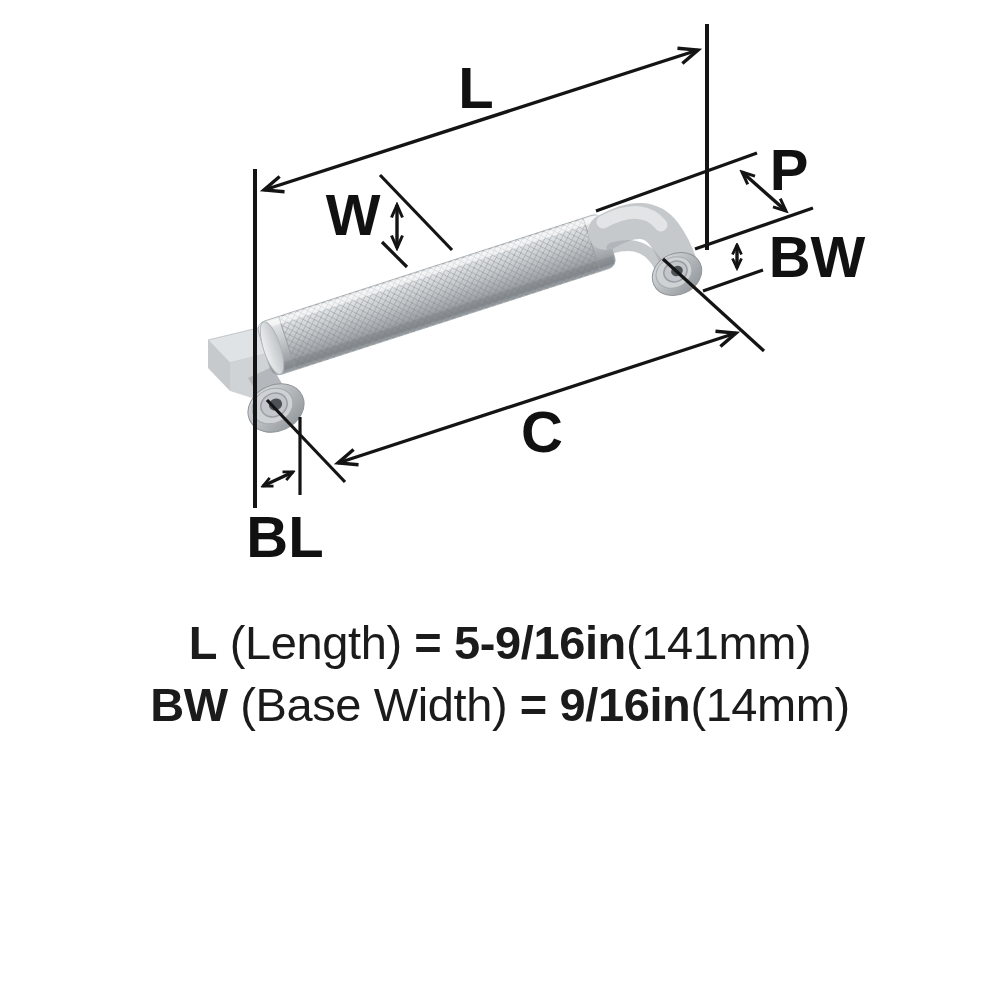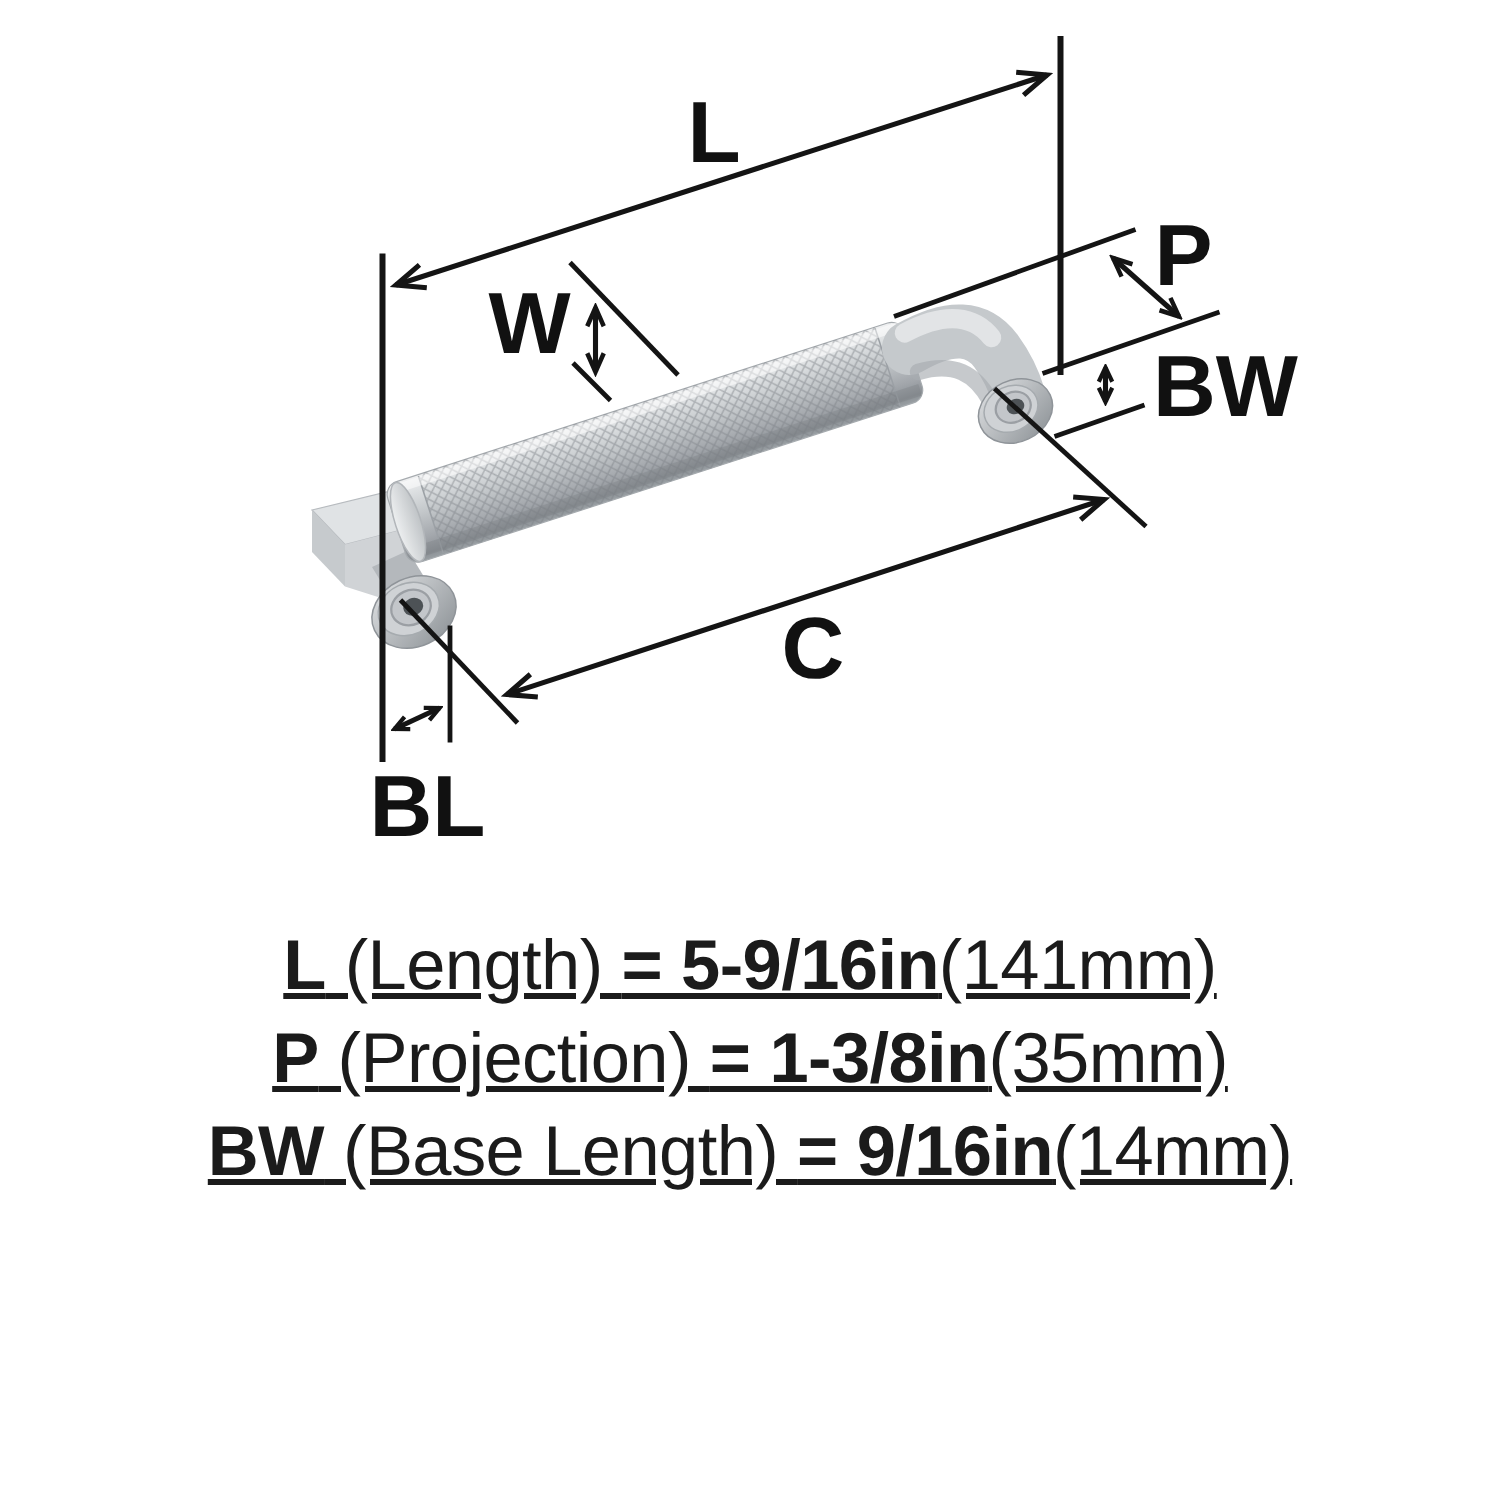--- a/index.html
+++ b/index.html
@@ -9,21 +9,21 @@
   }
   .diagram-svg{position:absolute;left:0;top:0;width:1000px;height:605px;}
   .dim{stroke:#141414;stroke-width:3.4;fill:none;}
   .ext{stroke:#141414;stroke-width:4;fill:none;}
   .thin{stroke:#141414;stroke-width:3.2;fill:none;}
   .dimlabel{
     font-family:"Liberation Sans",sans-serif;font-weight:700;font-size:58px;
     fill:#111111;text-anchor:middle;
   }
   .specs{
-    position:absolute;left:0;top:612px;width:1000px;text-align:center;color:#1b1b1b;text-decoration:underline;
+    position:absolute;left:0;top:612px;width:1000px;text-align:center;color:#1b1b1b;
   }
   .spec-line{font-size:47px;line-height:62px;letter-spacing:-0.4px;white-space:nowrap;}
   .spec-line .b{font-weight:700;}
   .spec-line .r{font-weight:400;}
 </style>
 </head>
 <body>
 
 <div class="stage">
 
@@ -127,17 +127,16 @@
       <text class="dimlabel" x="542" y="452">C</text>
 
       <line class="thin" x1="300" y1="417" x2="300" y2="495" stroke-width="3.6"></line>
       <line class="dim" x1="263" y1="486" x2="293" y2="472" marker-start="url(#arrowXS)" marker-end="url(#arrowXS)"></line>
       <text class="dimlabel" x="285" y="557">BL</text>
     </g>
   </svg>
 
   <div class="specs">
     <div class="spec-line"><span class="b">L</span><span class="r"> (Length) </span><span class="b">= 5-9/16in</span><span class="r">(141mm)</span></div>
-    <div class="spec-line"><span class="b">P</span><span class="r"> (Projection) </span><span class="b">= 1-3/8in</span><span class="r">(35mm)</span></div>
-    <div class="spec-line"><span class="b">BW</span><span class="r"> (Base Length) </span><span class="b">= 9/16in</span><span class="r">(14mm)</span></div>
+    <div class="spec-line"><span class="b">BW</span><span class="r"> (Base Width) </span><span class="b">= 9/16in</span><span class="r">(14mm)</span></div>
   </div>
 
 </div>
 
 </body></html>

